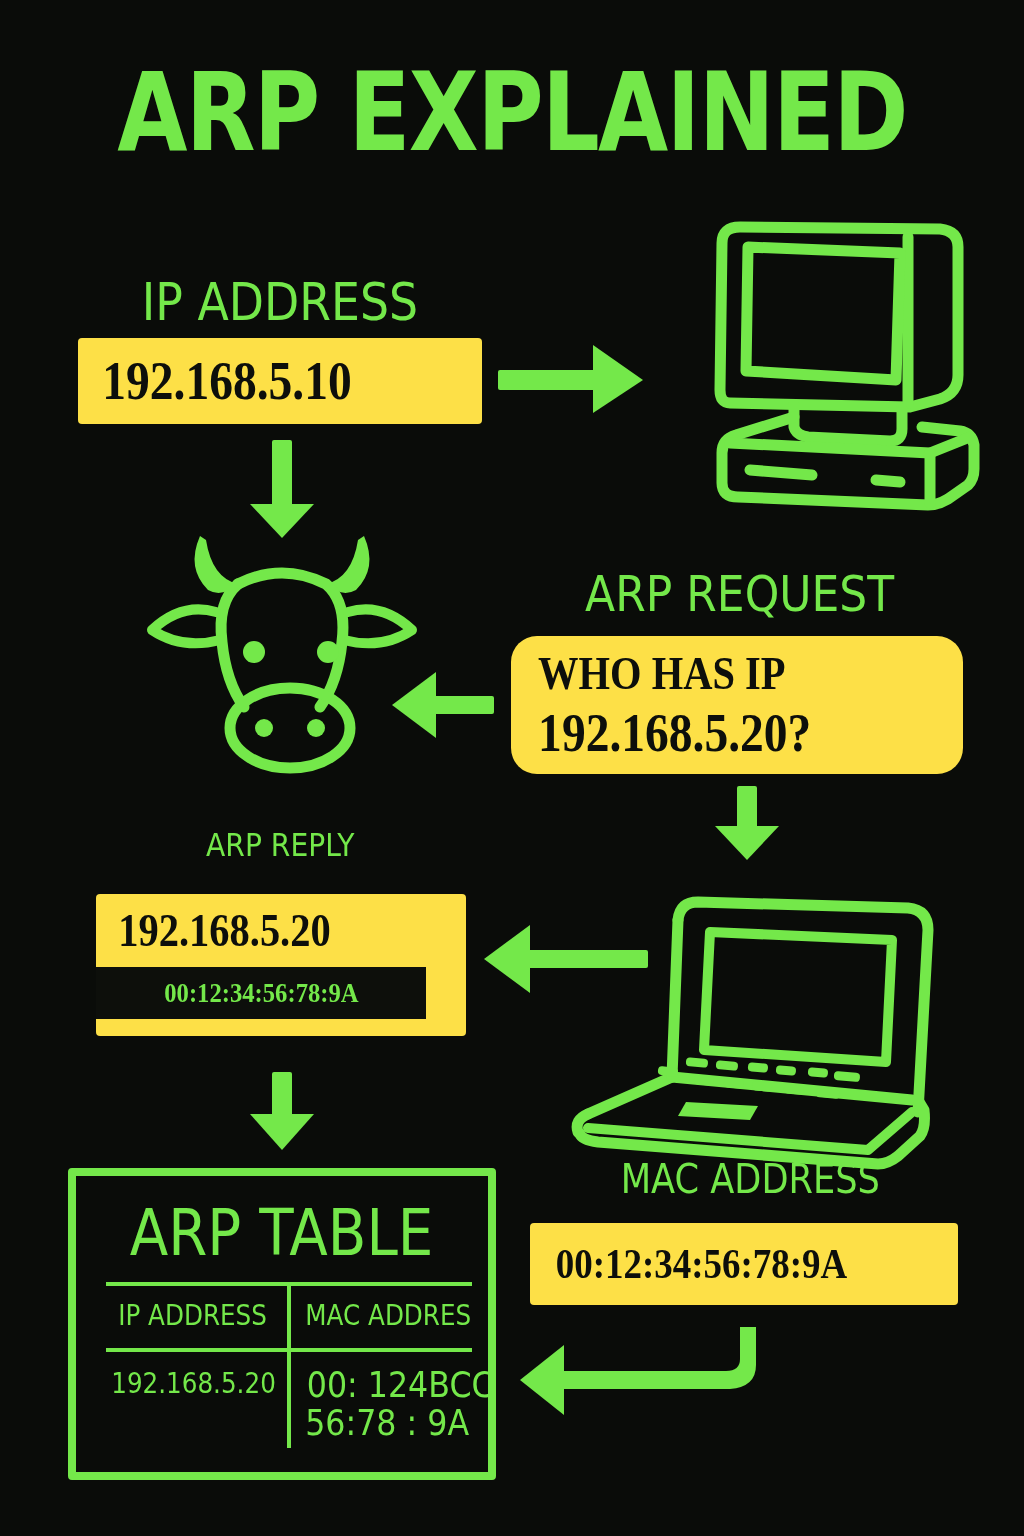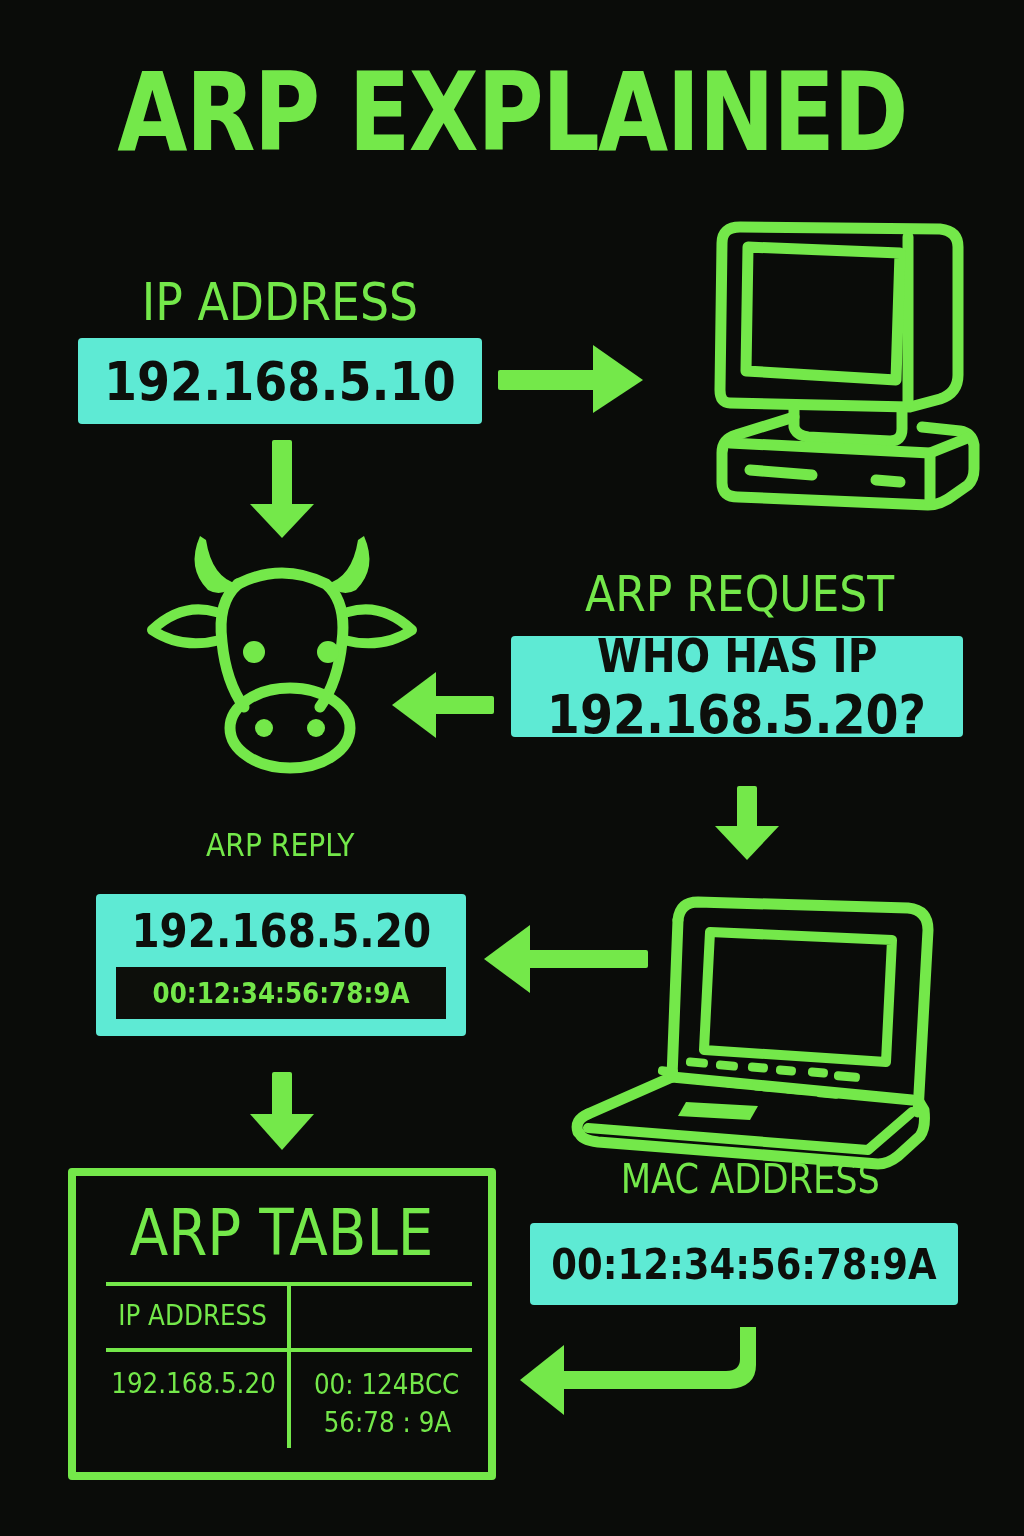--- a/index.html
+++ b/index.html
@@ -15,23 +15,23 @@
     left: 0; top: 58px; width: 1024px; text-align: center;
     font-family: "DejaVu Sans", sans-serif; font-weight: bold;
     font-size: 108px; letter-spacing: -2px; line-height: 110px;
     transform: scaleX(0.84); transform-origin: center;
   }
   .label {
     font-weight: normal; text-align: center; white-space: nowrap;
     font-family: "DejaVu Sans", sans-serif;
   }
   .box {
-    background: #5eead4; border-radius: 4px; color: #0d0f0b;
-    display: flex; flex-direction: column; align-items: center; justify-content: center;
-    font-weight: bold; white-space: nowrap;
+    background: #fde047; border-radius: 4px; color: #0d0f0b;
+    display: flex; flex-direction: column; justify-content: center;
+    font-weight: bold; white-space: nowrap; font-family: Liberation Serif, serif;
   }
   .cond { display: inline-block; transform: scaleX(0.88); }
   svg { position: absolute; overflow: visible; }
   .stroke { fill: none; stroke: #74e84a; stroke-linecap: round; stroke-linejoin: round; }
   .fill { fill: #74e84a; }
   .table-box {
     border: 8px solid #74e84a; border-radius: 4px; box-sizing: border-box;
   }
 </style>
 </head>
@@ -83,21 +83,21 @@
   <circle class="fill" cx="186" cy="120" r="11"></circle>
 
   <ellipse class="stroke" stroke-width="11" cx="148" cy="196" rx="60" ry="40"></ellipse>
   <circle class="fill" cx="122" cy="196" r="9"></circle>
   <circle class="fill" cx="174" cy="196" r="9"></circle>
 </svg>
 
 <div class="abs label green" style="left:520px; top:565px; width:440px; font-size:50px;text-align:center;">
   <span class="cond">ARP REQUEST</span>
 </div>
-<div class="abs box" style="left:511px; top:636px; width:452px; height:101px;">
+<div class="abs box" style="left:511px; top:636px; width:452px; height:138px;border-radius:26px;">
   <span class="cond" style="font-size:46px; line-height:56px;">WHO HAS IP</span>
   <span class="cond" style="font-size:54px; line-height:62px;">192.168.5.20?</span>
 </div>
 
 <svg style="left:392px; top:670px;" width="104" height="70" viewBox="0 0 104 70">
   <polygon class="fill" points="0,35 44,2 44,68"></polygon>
   <rect class="fill" x="40" y="26" width="62" height="18" rx="2"></rect>
 </svg>
 
 <svg style="left:715px; top:786px;" width="64" height="76" viewBox="0 0 64 76">
@@ -156,24 +156,27 @@
 <div class="abs table-box" style="left:68px; top:1168px; width:428px; height:312px;">
   <div class="abs label green" style="left:0; top:22px; width:412px; font-size:64px; line-height:70px;">
     <span class="cond">ARP TABLE</span>
   </div>
   <div class="abs" style="left:30px; top:106px; width:366px; height:4px; background:#74e84a;"></div>
   <div class="abs" style="left:211px; top:108px; width:4px; height:164px; background:#74e84a;"></div>
   <div class="abs" style="left:30px; top:172px; width:366px; height:4px; background:#74e84a;"></div>
   <div class="abs label green" style="left:24px; top:122px; width:186px; font-size:28px; line-height:36px;">
     <span class="cond">IP ADDRESS</span>
   </div>
+  <div class="abs label green" style="left:218px; top:122px; width:186px; font-size:28px; line-height:36px;">
+    <span class="cond">MAC ADDRES</span>
+  </div>
   <div class="abs label green" style="left:24px; top:190px; width:186px; font-size:28px; line-height:36px; font-weight:normal;">
     <span class="cond">192.168.5.20</span>
   </div>
-  <div class="abs label green" style="left:218px; top:190px; width:186px; font-size:28px; line-height:38px; font-weight:normal;">
+  <div class="abs label green" style="left:218px; top:190px; width:186px; font-size:36px; line-height:38px; font-weight:normal;">
     <div><span class="cond">00: 124BCC</span></div>
     <div><span class="cond">56:78 : 9A</span></div>
   </div>
 </div>
 
 <div class="abs label green" style="left:540px; top:1156px; width:420px; font-size:40px;">
   <span class="cond">MAC ADDRESS</span>
 </div>
 <div class="abs box" style="left:530px; top:1223px; width:428px; height:82px; font-size:42px;">
   <span class="cond">00:12:34:56:78:9A</span>

